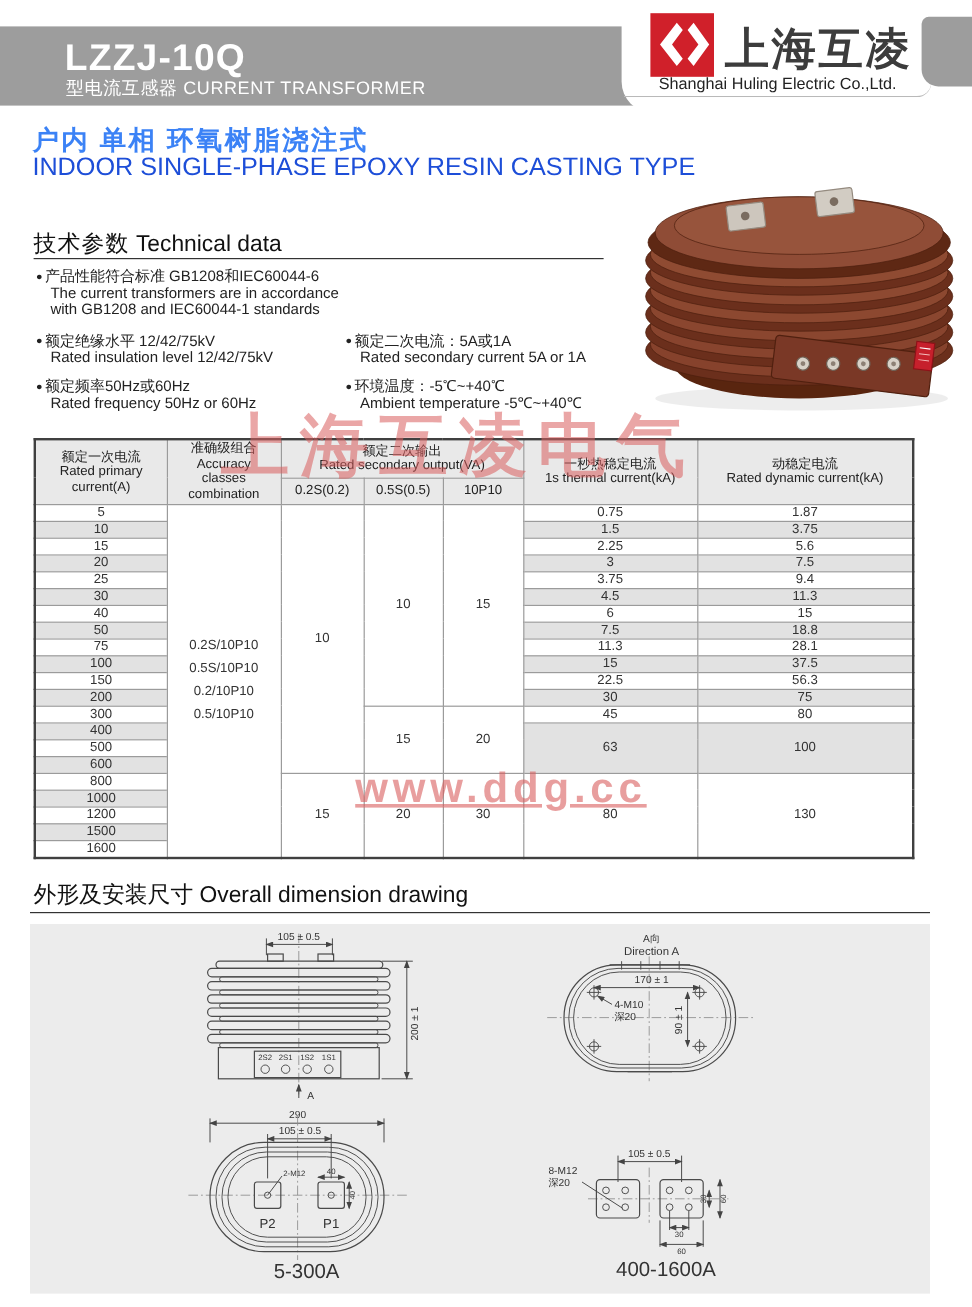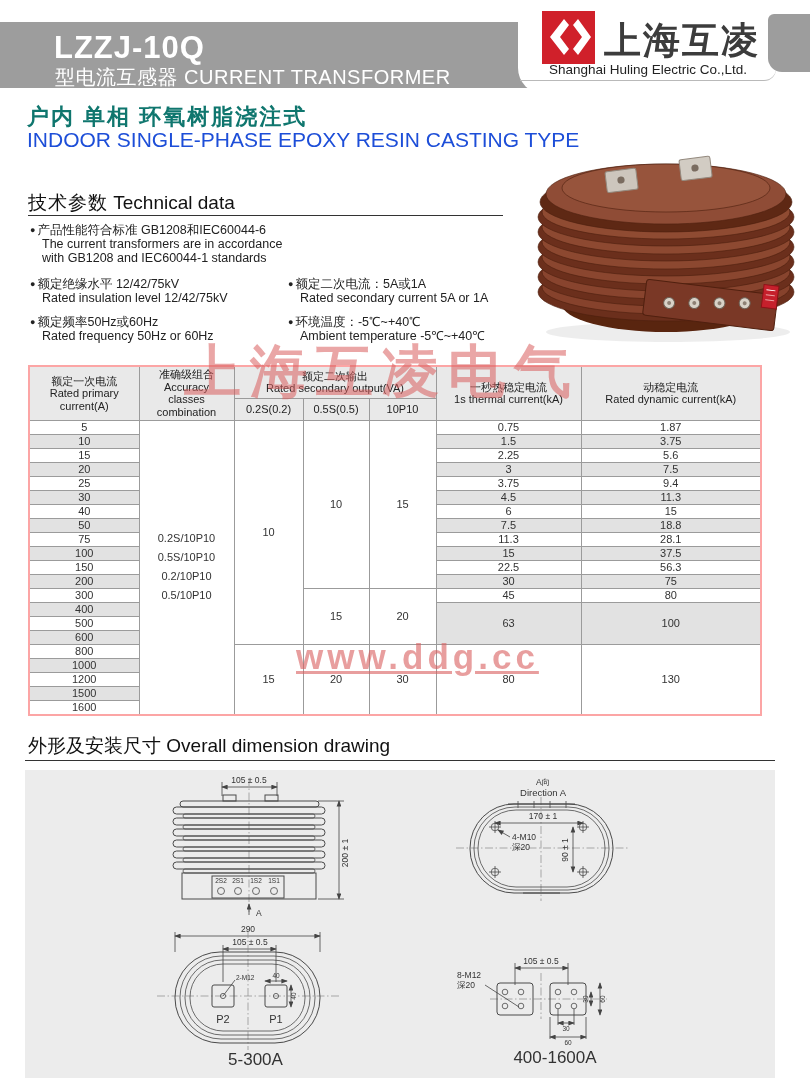--- a/index.html
+++ b/index.html
@@ -1,49 +1,49 @@
 <!DOCTYPE html>
 <html><head>
 <meta charset="utf-8">
 <style>
   html,body{margin:0;padding:0;background:#fff;}
   .page{position:relative;width:810px;height:1089px;background:#fff;overflow:hidden;
         font-family:"Liberation Sans",sans-serif;color:#222;}
   
   .band{position:absolute;left:0;top:22px;width:810px;height:66px;background:#9d9d9d;z-index:1;}
   .model{position:absolute;left:54px;top:30px;font-size:31px;font-weight:bold;color:#fff;letter-spacing:1px;z-index:2;}
-  .model-sub{position:absolute;left:55px;top:64px;font-size:20px;color:#fff;letter-spacing:.5px;z-index:2;}
+  .model-sub{position:absolute;left:55px;top:64px;font-size:15px;color:#fff;letter-spacing:.5px;z-index:2;}
   .logo-panel{position:absolute;left:518px;top:0;width:292px;height:94px;background:#fff;
               border-bottom-left-radius:26px;z-index:3;}
   .logo-tab{position:absolute;left:768px;top:14px;width:42px;height:58px;background:#9d9d9d;
             border-top-left-radius:6px;border-bottom-left-radius:14px;z-index:4;}
   .logo-sq{position:absolute;left:542px;top:11px;width:53px;height:53px;background:#d0202a;z-index:5;}
   .logo-cn{position:absolute;left:604px;top:16px;font-size:37px;font-weight:600;color:#3c3c3c;letter-spacing:2px;z-index:5;}
   .logo-en{position:absolute;left:520px;top:62px;width:256px;text-align:center;font-size:13.5px;color:#222;z-index:5;
            border-bottom:1px solid #b9b9b9;padding-bottom:3px;border-bottom-right-radius:12px;}
   
-  .intro-cn{position:absolute;left:27px;top:102px;font-size:22px;font-weight:bold;color:#0f766e;letter-spacing:2px;}
+  .intro-cn{position:absolute;left:27px;top:102px;font-size:22px;font-weight:bold;color:#3b82f6;letter-spacing:2px;}
   .intro-en{position:absolute;left:27px;top:128px;font-size:21px;color:#1d4ed8;}
   
   .tech-h{position:absolute;left:28px;top:190px;font-size:19px;color:#111;}
   .tech-h .cnb{letter-spacing:1px;}
   .tech-line{position:absolute;left:28px;top:215px;width:475px;height:0;border-top:1.5px solid #333;}
   .bullet{position:absolute;font-size:12.5px;line-height:13px;color:#222;}
   .bullet .bcn::before{content:"●";font-size:9px;margin-right:2px;vertical-align:1px;}
   .bullet .ben{margin-left:12px;margin-top:1px;}
   
   .wm{position:absolute;color:#d95f5f;z-index:6;font-weight:bold;pointer-events:none;white-space:nowrap;}
   .wm-brand{left:184px;top:334px;font-size:57px;letter-spacing:9px;opacity:.55;}
   .wm-phone{left:202px;top:590px;font-size:46px;letter-spacing:4px;opacity:.6;}
   .wm-site{left:296px;top:637px;font-size:35px;letter-spacing:4px;opacity:.6;text-decoration:underline;}
   
   .dtab-wrap{position:absolute;left:28px;top:365px;z-index:2;}
   table.dtab{border-collapse:collapse;table-layout:fixed;width:732px;}
   .dtab th,.dtab td{border:1px solid #9b9b9b;text-align:center;padding:0;overflow:hidden;}
-  .dtab{border:2px solid #fca5a5;}
+  .dtab{border:2px solid #404040;}
   .dtab thead th{background:#e9e9e9;font-weight:normal;color:#222;}
   .dtab thead .l1{height:32px;}
   .dtab thead .l2 th{height:21px;font-size:11px;}
   .hln{font-size:11px;line-height:12.5px;}
   .dtab td{height:13px;line-height:12px;font-size:11px;color:#333;}
   .dtab td.g{background:#e2e2e2;}
   .acc div{line-height:19px;font-size:11px;}
   
   .dim-h{position:absolute;left:28px;top:733px;font-size:19px;color:#111;}
   .dim-line{position:absolute;left:25px;top:760px;width:750px;border-top:1.5px solid #333;}

